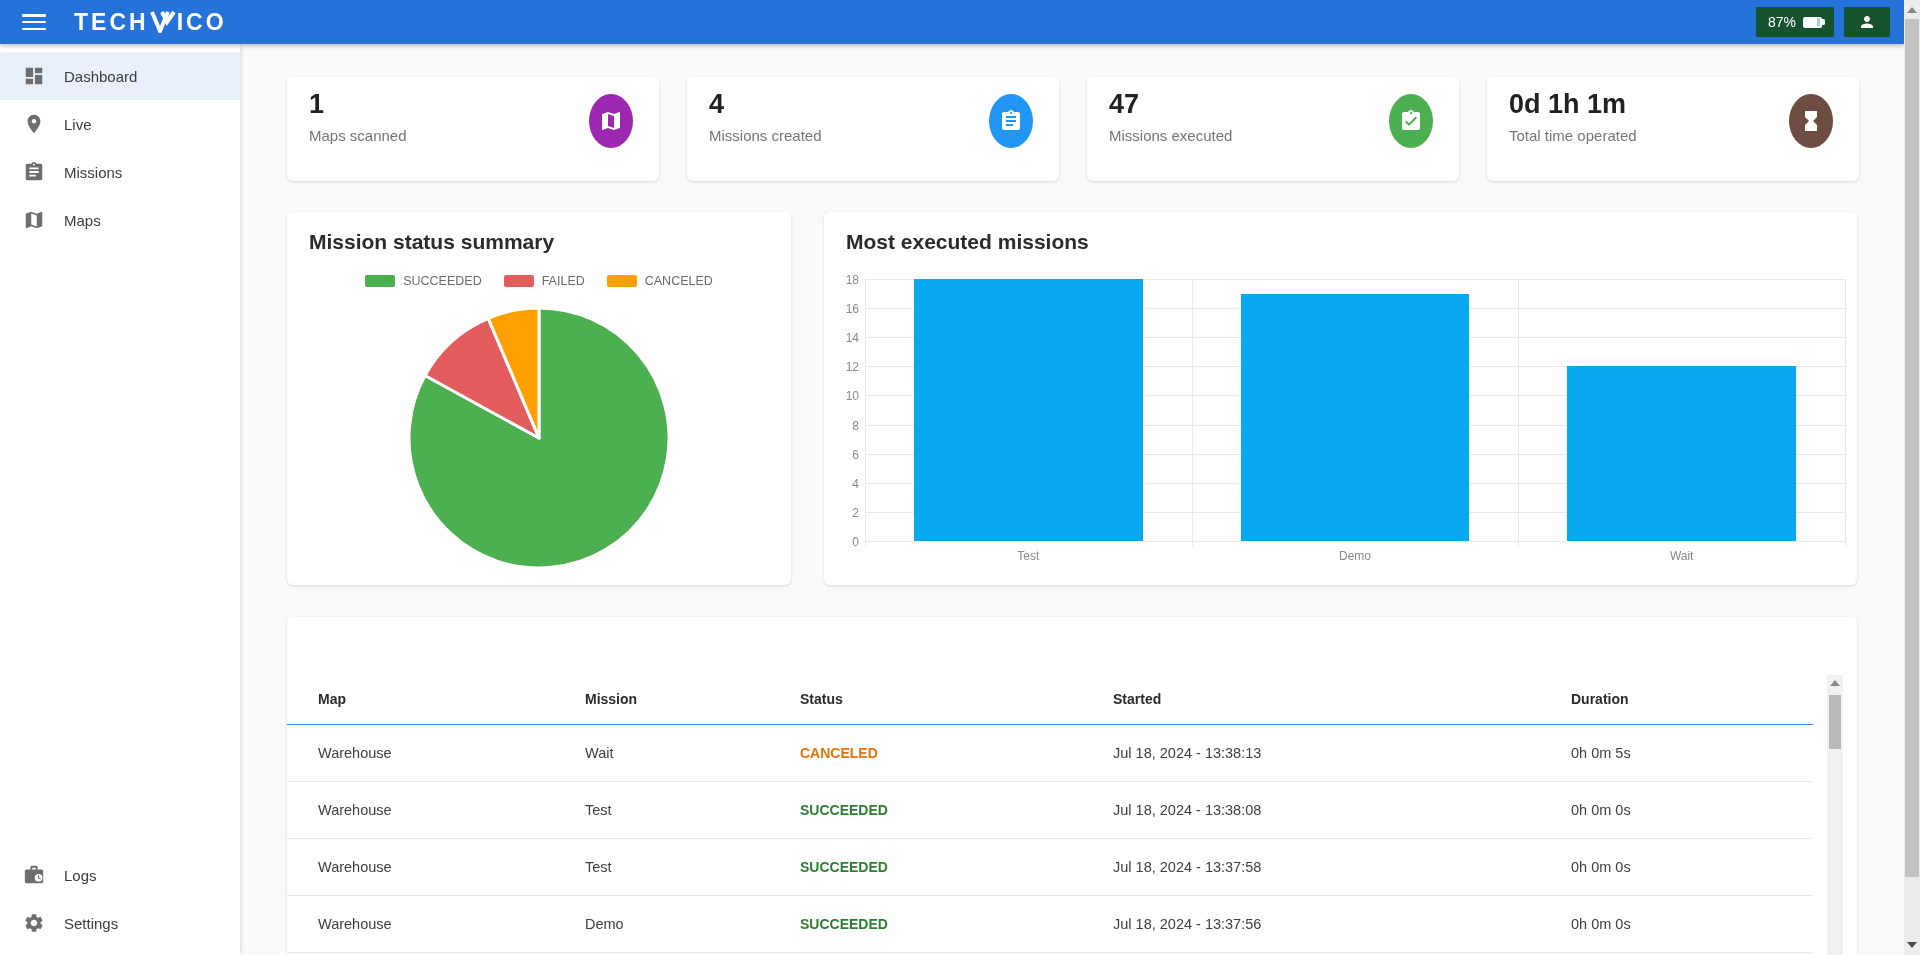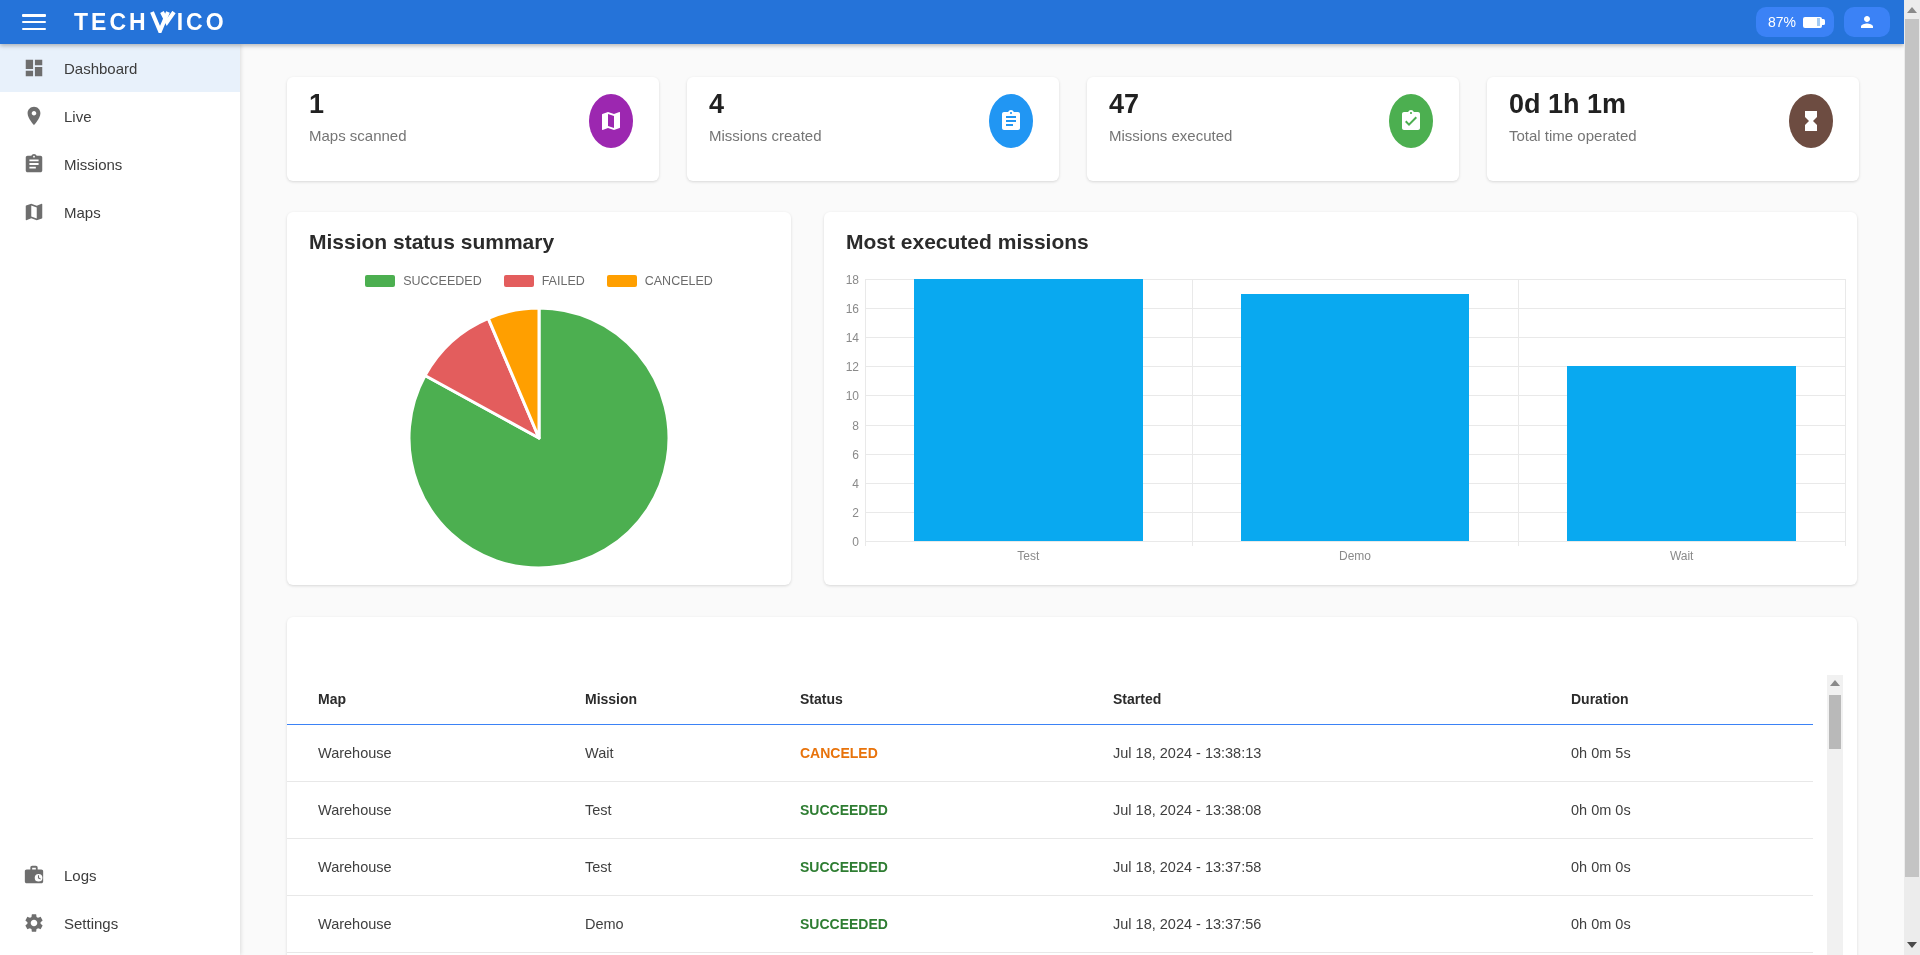--- a/index.html
+++ b/index.html
@@ -7,31 +7,31 @@
   #app { position:relative; width:1920px; height:955px; overflow:hidden; background:#fafafa; }
 
   
   #header { position:absolute; left:0; top:0; width:1904px; height:44px; background:#2573d9;
     display:flex; align-items:center; box-shadow:0 2px 4px rgba(0,0,0,.25); z-index:30; }
   .hamburger { width:24px; height:16px; margin-left:22px; display:flex; flex-direction:column; justify-content:space-between; cursor:pointer; }
   .hamburger span { display:block; height:2.5px; background:#fff; border-radius:1px; }
   .logo { display:flex; align-items:center; margin-left:28px; color:#fff; font-size:23px; font-weight:bold; letter-spacing:3px; }
   .logo svg { margin:0 1px; }
   .header-right { margin-left:auto; margin-right:14px; display:flex; gap:10px; align-items:center; }
-  .chip { background:#3b82f6; border-radius:10px; height:30px; display:flex; align-items:center; justify-content:center; color:#fff; }
+  .chip { background:#14532d; border-radius:1px; height:30px; display:flex; align-items:center; justify-content:center; color:#fff; }
   .chip.battery { padding:0 12px; gap:7px; font-size:14px; }
   .chip.user { width:46px; }
   .batt-body { position:relative; width:19px; height:11px; background:#fff; border-radius:2px; }
   .batt-body::after { content:""; position:absolute; right:-3px; top:2.5px; width:3px; height:6px; background:#fff; border-radius:0 1.5px 1.5px 0; }
   .batt-body::before { content:""; position:absolute; right:2px; top:1.5px; width:3px; height:8px; background:#57a0ea; opacity:.55; }
 
   
   #sidebar { position:absolute; left:0; top:44px; width:240px; height:911px; background:#fff;
     box-shadow:1px 0 4px rgba(0,0,0,.12); z-index:20; display:flex; flex-direction:column; }
-  #sidebar-top { }
+  #sidebar-top { padding-top:8px; }
   #sidebar-bottom { margin-top:auto; padding-bottom:8px; }
   .side-item { height:48px; display:flex; align-items:center; cursor:pointer; }
   .side-item.active { background:#e8f1fb; }
   .side-item .s-icon { width:24px; height:24px; margin-left:22px; display:flex; align-items:center; justify-content:center; }
   .side-item .s-label { margin-left:18px; font-size:15px; color:#3c3c3c; }
 
   
   #main { position:absolute; left:240px; top:44px; width:1664px; height:911px; }
   .card { position:absolute; background:#fff; border-radius:6px; box-shadow:0 1px 3px rgba(0,0,0,.14); }
   .card-title { font-size:21px; font-weight:bold; color:#2b2b2b; padding:18px 0 0 22px; }

